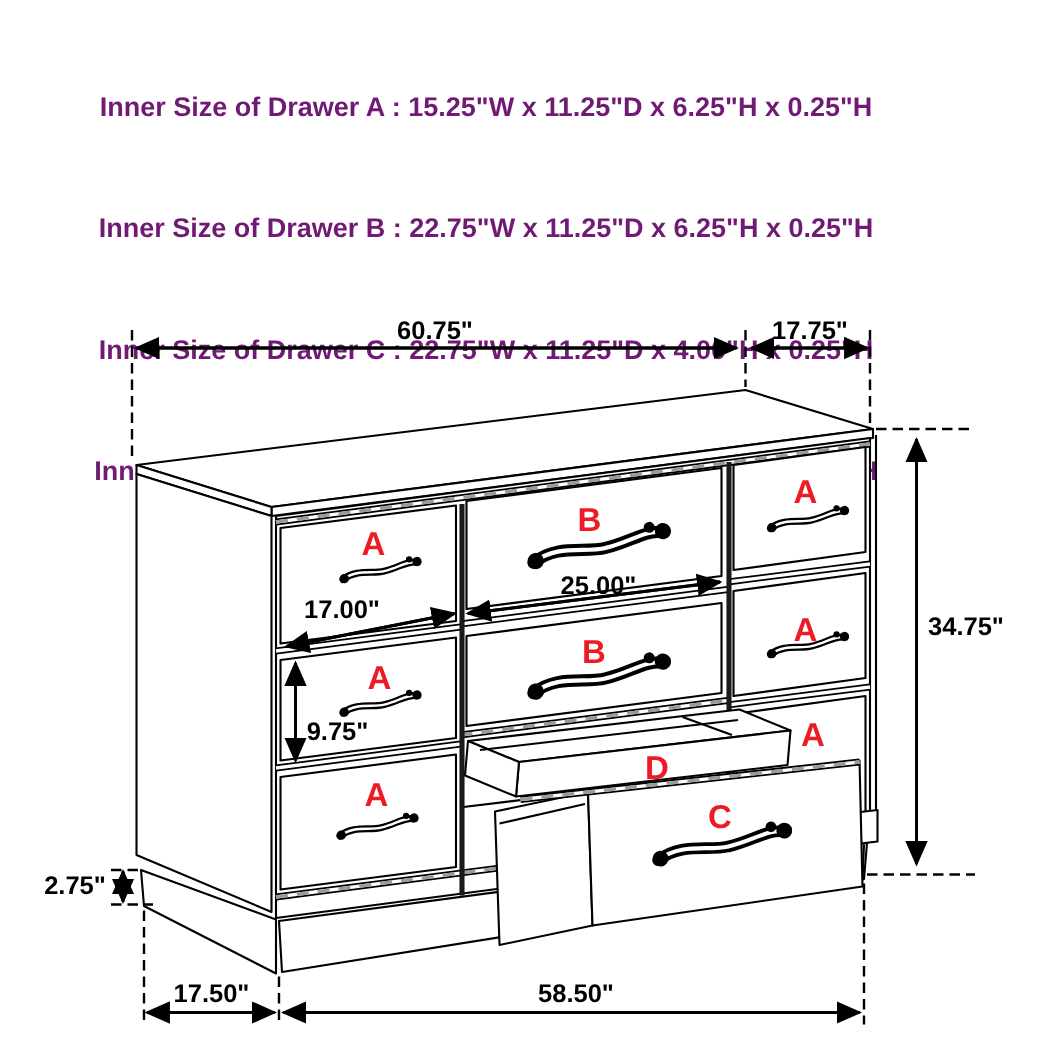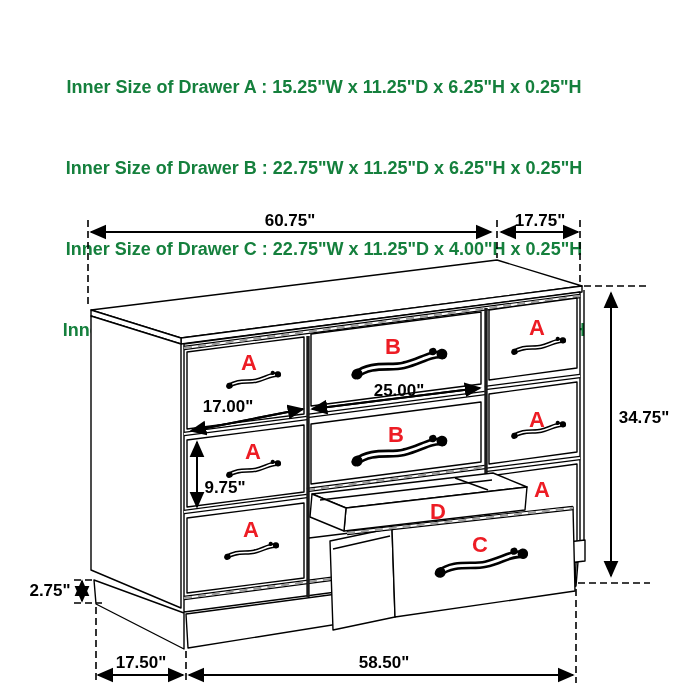--- a/index.html
+++ b/index.html
@@ -1,18 +1,18 @@
 <!DOCTYPE html>
 <html><head>
 <meta charset="utf-8">
 <style>
   html,body{margin:0;padding:0}
   body{width:700px;height:700px;background:#fff;position:relative;overflow:hidden;
        font-family:"Liberation Sans",sans-serif}
-  .hdr{position:absolute;top:20px;left:0;width:648px;text-align:center;color:#15803d;
+  .hdr{position:absolute;top:4px;left:0;width:648px;text-align:center;color:#701a75;
        font-weight:bold;font-size:18px;line-height:27px;white-space:pre}
   svg{position:absolute;top:0;left:0}
   .wf{fill:#fff;stroke:#000;stroke-width:1.4;stroke-linejoin:round}
   .ln{stroke:#000;stroke-width:1.4;fill:none}
   .railA{stroke:#000;stroke-width:4.6;fill:none}
   .railB{stroke:#fff;stroke-width:2.2;fill:none}
   .railC{stroke:#9a9a9a;stroke-width:2.2;fill:none;stroke-dasharray:8,6}
   .divl{stroke:#1a1a1a;stroke-width:3.4;fill:none}
   .dash{stroke:#000;stroke-width:1.6;stroke-dasharray:7,4;fill:none}
   .dimln{stroke:#000;stroke-width:2;fill:none}

